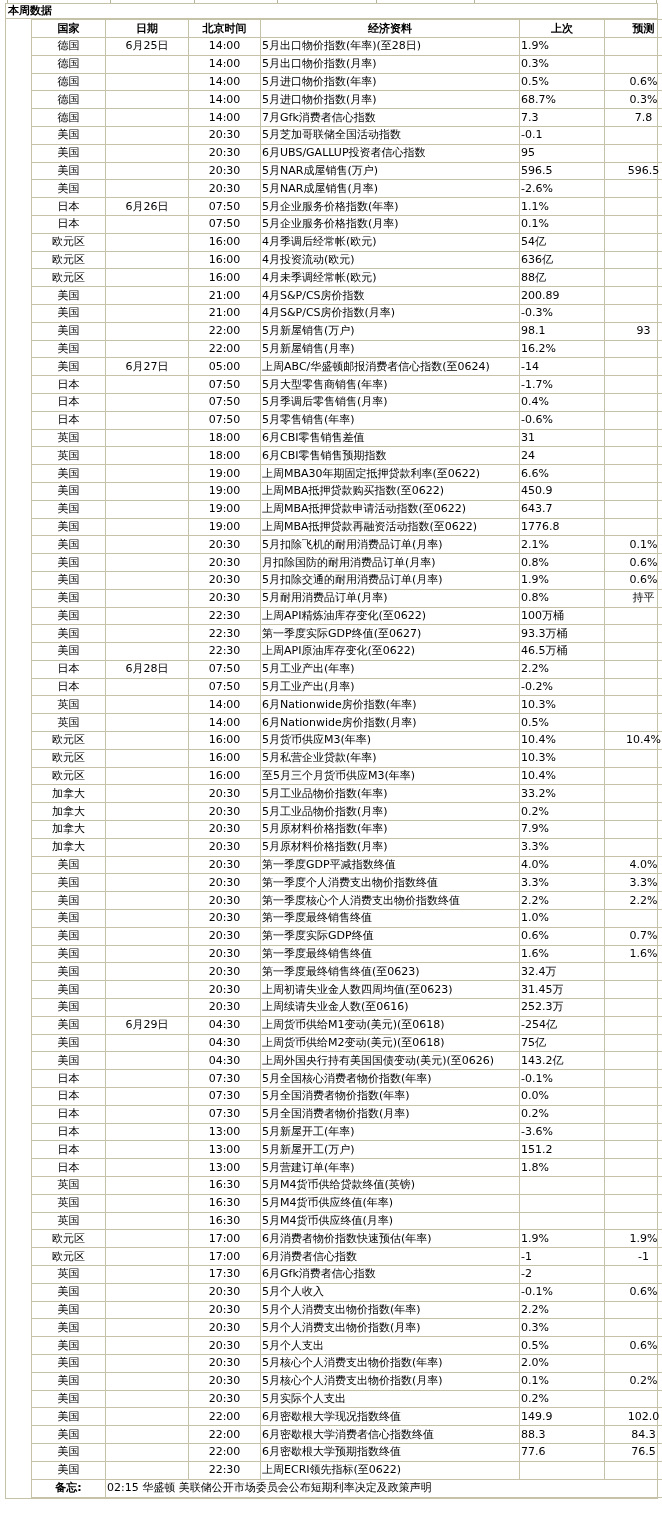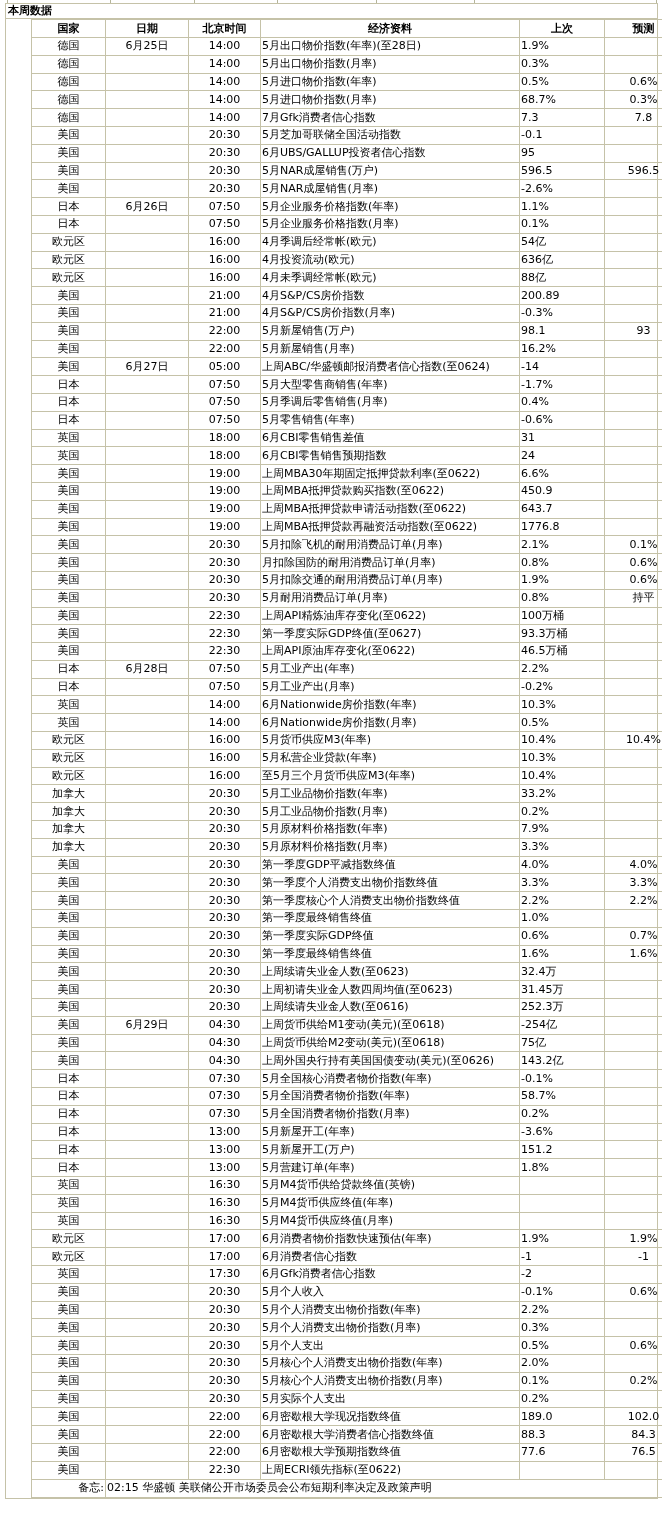--- a/index.html
+++ b/index.html
@@ -12,21 +12,21 @@
   table.data { border-collapse:collapse; width:651px; table-layout:fixed;margin-left:25px; }
   table.data td, table.data th { border:1px solid #c5c2a8; padding:0 1px; height:16.8px; line-height:16px; white-space:nowrap; overflow:hidden; font-size:11px; }
   table.data th { font-weight:bold; text-align:center; height:17px; }
   td.c-country { text-align:center; }
   td.c-date { text-align:center; }
   td.c-time { text-align:center; }
   td.c-item { text-align:left; }
   td.c-prev { text-align:left; }
   td.c-fc { text-align:center; }
   tr.footer td { height:17px; }
-  td.memo-label { text-align:right; font-weight:normal; }
+  td.memo-label { text-align:center; font-weight:bold; }
 </style>
 </head>
 <body>
 
 <div class="top-strip">
   <span style="left:7px"></span>
     <span style="left:110px"></span>
     <span style="left:194px"></span>
     <span style="left:277px"></span>
     <span style="left:376px"></span>
@@ -469,21 +469,21 @@
           <td class="c-date"></td>
           <td class="c-time">20:30</td>
           <td class="c-item">第一季度最终销售终值</td>
           <td class="c-prev">1.6%</td>
           <td class="c-fc">1.6%</td>
         </tr>
         <tr>
           <td class="c-country">美国</td>
           <td class="c-date"></td>
           <td class="c-time">20:30</td>
-          <td class="c-item">上周续请失业金人数(至0623)</td>
+          <td class="c-item">第一季度最终销售终值(至0623)</td>
           <td class="c-prev">32.4万</td>
           <td class="c-fc"></td>
         </tr>
         <tr>
           <td class="c-country">美国</td>
           <td class="c-date"></td>
           <td class="c-time">20:30</td>
           <td class="c-item">上周初请失业金人数四周均值(至0623)</td>
           <td class="c-prev">31.45万</td>
           <td class="c-fc"></td>
@@ -526,21 +526,21 @@
           <td class="c-time">07:30</td>
           <td class="c-item">5月全国核心消费者物价指数(年率)</td>
           <td class="c-prev">-0.1%</td>
           <td class="c-fc"></td>
         </tr>
         <tr>
           <td class="c-country">日本</td>
           <td class="c-date"></td>
           <td class="c-time">07:30</td>
           <td class="c-item">5月全国消费者物价指数(年率)</td>
-          <td class="c-prev">58.7%</td>
+          <td class="c-prev">0.0%</td>
           <td class="c-fc"></td>
         </tr>
         <tr>
           <td class="c-country">日本</td>
           <td class="c-date"></td>
           <td class="c-time">07:30</td>
           <td class="c-item">5月全国消费者物价指数(月率)</td>
           <td class="c-prev">0.2%</td>
           <td class="c-fc"></td>
         </tr>
@@ -670,21 +670,21 @@
           <td class="c-time">20:30</td>
           <td class="c-item">5月实际个人支出</td>
           <td class="c-prev">0.2%</td>
           <td class="c-fc"></td>
         </tr>
         <tr>
           <td class="c-country">美国</td>
           <td class="c-date"></td>
           <td class="c-time">22:00</td>
           <td class="c-item">6月密歇根大学现况指数终值</td>
-          <td class="c-prev">189.0</td>
+          <td class="c-prev">149.9</td>
           <td class="c-fc">102.0</td>
         </tr>
         <tr>
           <td class="c-country">美国</td>
           <td class="c-date"></td>
           <td class="c-time">22:00</td>
           <td class="c-item">6月密歇根大学消费者信心指数终值</td>
           <td class="c-prev">88.3</td>
           <td class="c-fc">84.3</td>
         </tr>

